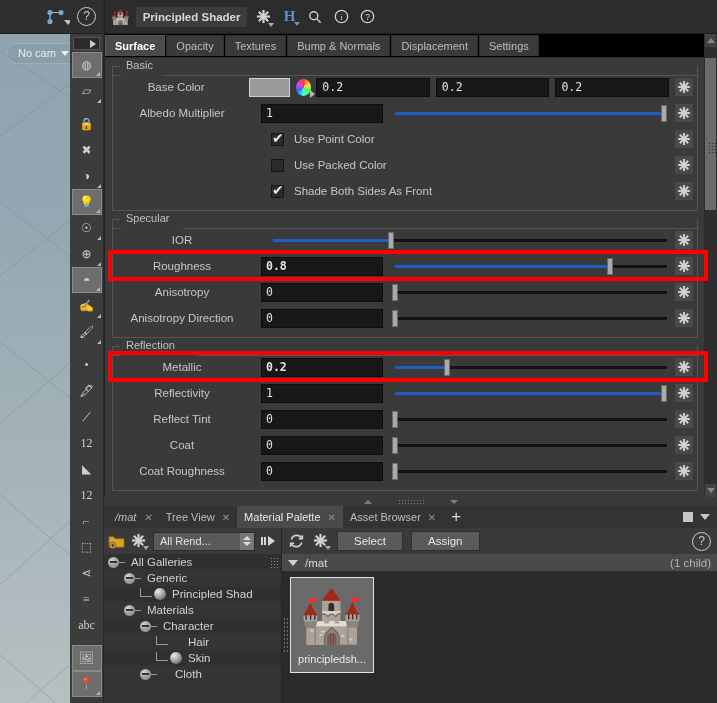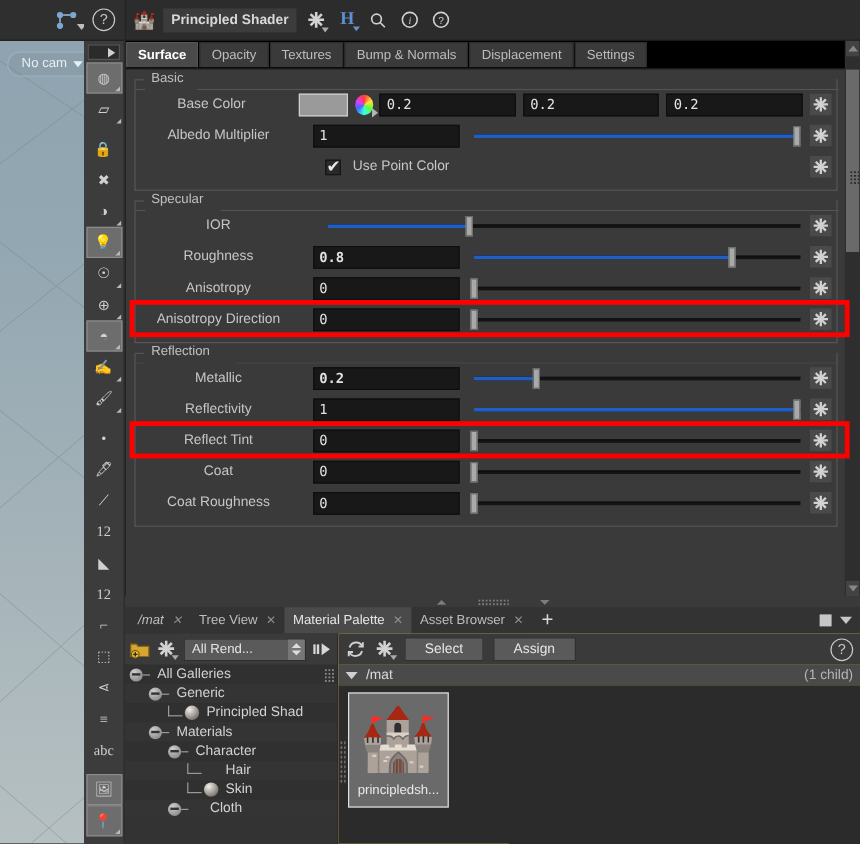--- a/index.html
+++ b/index.html
@@ -444,20 +444,58 @@
                   <g stroke="#d2d2d2" stroke-width="2.2">
                     <line x1="8" y1="1.2" x2="8" y2="14.8"></line>
                     <line x1="1.2" y1="8" x2="14.8" y2="8"></line>
                     <line x1="3.2" y1="3.2" x2="12.8" y2="12.8"></line>
                     <line x1="12.8" y1="3.2" x2="3.2" y2="12.8"></line>
                   </g>
                 </g>
               </svg>
             </div>
           </div>
+          <div class="prow">
+            <div style="width: 148px;"></div>
+            <div class="ckbox"></div>
+            <div class="cklabel">Use Packed Color</div>
+            <div style="flex: 1 1 0%;"></div>
+            <div class="gear">
+              <svg width="14" height="14" viewBox="0 0 16 16">
+                <g fill="#d2d2d2">
+                  <circle cx="8" cy="8" r="2.2"></circle>
+                  <g stroke="#d2d2d2" stroke-width="2.2">
+                    <line x1="8" y1="1.2" x2="8" y2="14.8"></line>
+                    <line x1="1.2" y1="8" x2="14.8" y2="8"></line>
+                    <line x1="3.2" y1="3.2" x2="12.8" y2="12.8"></line>
+                    <line x1="12.8" y1="3.2" x2="3.2" y2="12.8"></line>
+                  </g>
+                </g>
+              </svg>
+            </div>
+          </div>
+          <div class="prow">
+            <div style="width: 148px;"></div>
+            <div class="ckbox on"></div>
+            <div class="cklabel">Shade Both Sides As Front</div>
+            <div style="flex: 1 1 0%;"></div>
+            <div class="gear">
+              <svg width="14" height="14" viewBox="0 0 16 16">
+                <g fill="#d2d2d2">
+                  <circle cx="8" cy="8" r="2.2"></circle>
+                  <g stroke="#d2d2d2" stroke-width="2.2">
+                    <line x1="8" y1="1.2" x2="8" y2="14.8"></line>
+                    <line x1="1.2" y1="8" x2="14.8" y2="8"></line>
+                    <line x1="3.2" y1="3.2" x2="12.8" y2="12.8"></line>
+                    <line x1="12.8" y1="3.2" x2="3.2" y2="12.8"></line>
+                  </g>
+                </g>
+              </svg>
+            </div>
+          </div>
         </div>
         <div class="group">
           <div class="group-line"><svg width="586" height="1">
               <line x1="0" y1="0.5" x2="8" y2="0.5" stroke="#555"></line>
               <line x1="70.8" y1="0.5" x2="586" y2="0.5" stroke="#555"></line>
             </svg></div>
           <div class="group-label">Specular</div>
           <div class="prow">
             <div class="plabel">IOR</div>
             <div class="slider">

